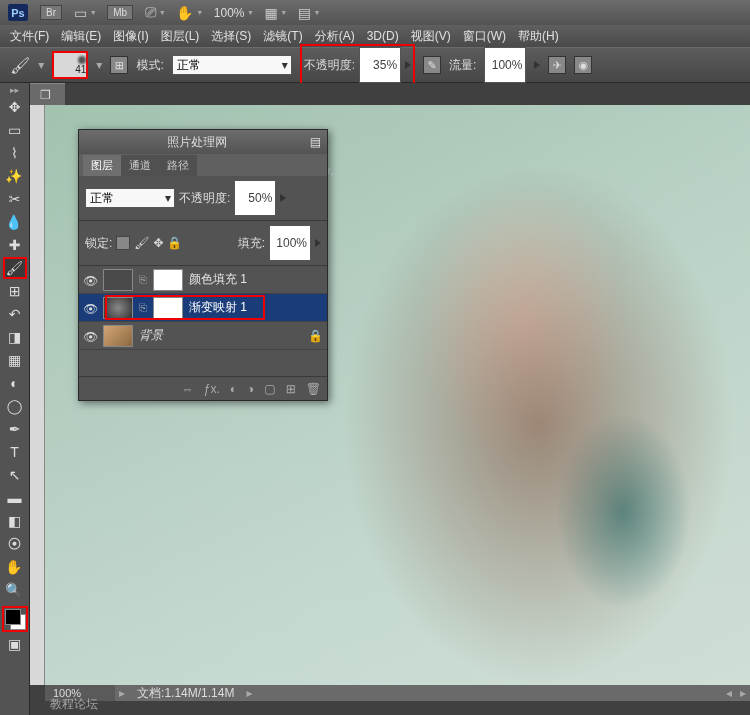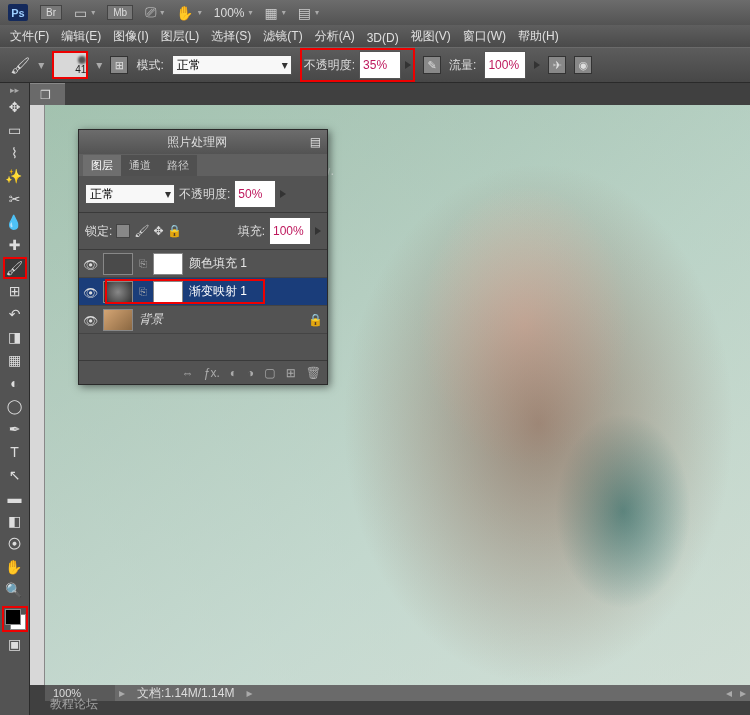--- a/index.html
+++ b/index.html
@@ -2,29 +2,29 @@
 <html><head>
 <meta charset="utf-8">
 <style>
 *{margin:0;padding:0;box-sizing:border-box;font-family:"Microsoft YaHei",SimSun,sans-serif;font-size:12px}
 body{background:#535353;width:750px;height:715px;overflow:hidden}
 .titlebar{height:25px;background:linear-gradient(#6c6c6c,#535353);display:flex;align-items:center;padding:0 8px;gap:12px}
 .ps-logo{width:20px;height:17px;background:#142a5c;color:#9ecfff;font-weight:bold;font-size:11px;display:flex;align-items:center;justify-content:center;border-radius:2px}
 .tb-btn{background:#777;border:1px solid #444;padding:1px 5px;color:#ddd;font-size:10px}
 .tb-ico{color:#ccc;font-size:14px}
 .tb-dd{color:#aaa;font-size:8px;margin-left:-8px}
-.menubar{height:22px;background:linear-gradient(#5f5f5f,#4a4a4a);display:flex;align-items:flex-end;padding:0 6px;gap:4px;color:#e0e0e0}
+.menubar{height:22px;background:linear-gradient(#5f5f5f,#4a4a4a);display:flex;align-items:center;padding:0 6px;gap:4px;color:#e0e0e0}
 .menubar span{padding:2px 4px;cursor:default}
 .optbar{height:36px;background:linear-gradient(#5c5c5c,#474747);display:flex;align-items:center;padding:0 10px;gap:8px;color:#ddd;border-top:1px solid #6a6a6a;border-bottom:1px solid #2a2a2a}
 .brush-prev{width:36px;height:28px;border:2px solid #e00;background:#d8d8d8;display:flex;flex-direction:column;align-items:flex-end;justify-content:center;color:#222}
 .brush-dot{width:8px;height:8px;background:#555;border-radius:50%;filter:blur(1px)}
 .opt-icon{width:18px;height:18px;border:1px solid #333;background:#888;display:flex;align-items:center;justify-content:center;font-size:11px}
 .sel{background:#f8f8f8;border:1px solid #555;height:20px;padding:0 18px 0 4px;color:#000;position:relative;display:inline-flex;align-items:center}
 .sel::after{content:"▾";position:absolute;right:3px;color:#333}
-.inp{background:#fff;border:1px solid #555;height:28px;width:42px;padding:0 3px;color:#be185d;text-align:left}
+.inp{background:#fff;border:1px solid #555;height:36px;width:42px;padding:0 3px;color:#404040;text-align:right}
 .red-box{border:2px solid #e00;padding:1px 2px;display:flex;align-items:center;gap:4px}
 .tri{width:0;height:0;border-left:6px solid #333;border-top:4px solid transparent;border-bottom:4px solid transparent;display:inline-block}
 .main{display:flex;height:632px}
 .toolbar{width:30px;background:#535353;border-right:1px solid #2a2a2a;display:flex;flex-direction:column;align-items:center;padding-top:2px;gap:1px}
 .tool{width:24px;height:22px;display:flex;align-items:center;justify-content:center;color:#ddd;font-size:14px;cursor:pointer;position:relative}
 .tool.sel-red{border:2px solid #e00}
 .tool.active{background:#3a3a3a}
 .fgbg{width:26px;height:26px;position:relative;margin-top:4px;border:2px solid #e00}
 .fg{width:16px;height:16px;background:#000;border:1px solid #888;position:absolute;top:1px;left:1px;z-index:2}
 .bg{width:16px;height:16px;background:#fff;border:1px solid #888;position:absolute;bottom:0;right:0}

